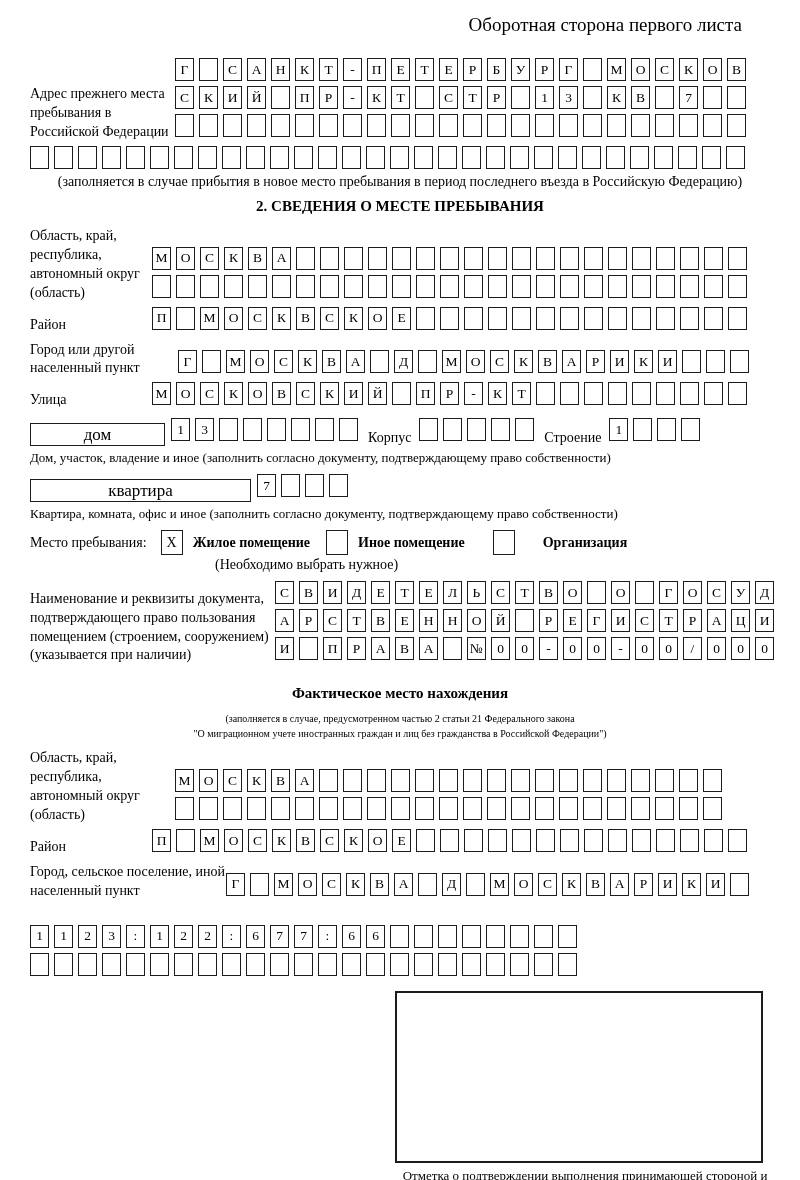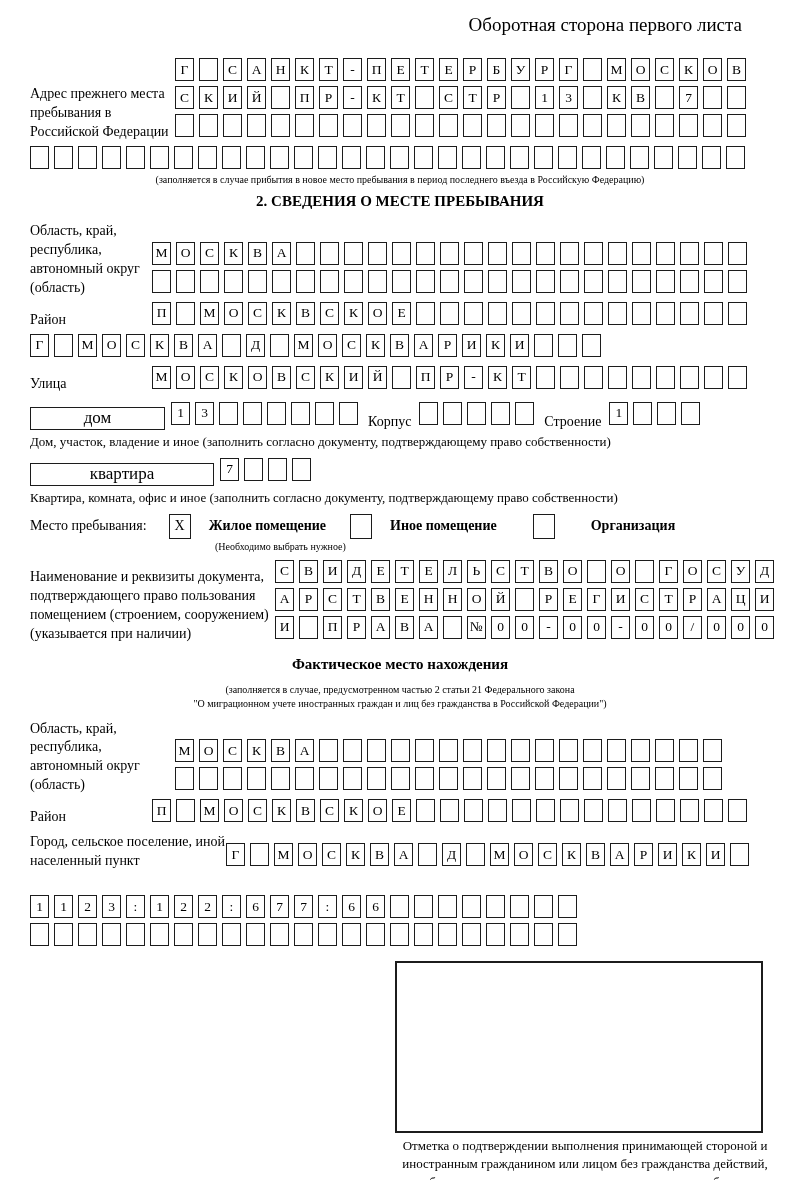--- a/index.html
+++ b/index.html
@@ -19,31 +19,31 @@
   .w245 { width:245px; } .w200 { width:200px; } .w148 { width:148px; }
 
   .cellrow { display:flex; gap:5px; margin-bottom:5px; }
   .cellcol { display:flex; flex-direction:column; }
   .cell {
     width:19px; height:23px; flex-shrink:0;
     border:1.6px solid #1c1c1c;
     display:flex; align-items:center; justify-content:center;
     font-size:13.5px; line-height:1;
   }
-  .smallnote { font-size:10px; text-align:center; margin:2px 0 6px 0; }
+  .smallnote { font-size:14px; text-align:center; margin:2px 0 6px 0; }
   .sec-title { font-weight:bold; text-align:center; font-size:15px; margin:8px 0 10px 0; }
 
   .labelbox {
     border:1.6px solid #1c1c1c; height:23px; flex-shrink:0;
     display:flex; align-items:center; justify-content:center; font-size:17px;
   }
   .inline-lbl { padding:2px 8px 0 10px; flex-shrink:0; }
   .caption { font-size:13px; margin:3px 0 8px 0; }
 
-  .chkrow { display:flex; align-items:center; margin-top:0;gap:8px; }
+  .chkrow { display:flex; align-items:center; margin-top:0; }
   .checkbox {
     width:22px; height:25px; border:1.6px solid #1c1c1c; flex-shrink:0;
     display:flex; align-items:center; justify-content:center; font-size:14px;
   }
   .chk-lbl { padding:0 10px;font-weight:bold; }
 
   .center-note { text-align:center; font-size:10px; line-height:1.45; }
   .stamp-box {
     border:2px solid #1c1c1c;
     width:368px; height:172px;
@@ -263,20 +263,21 @@
       <div class="cell"></div>
       <div class="cell"></div>
       <div class="cell"></div>
       <div class="cell"></div>
       <div class="cell"></div>
       <div class="cell"></div>
     </div>
 </div>
 
 <div class="frow">
+  <div class="flabel w148">Город или другой населенный пункт</div>
   <div class="cellrow">
       <div class="cell">Г</div>
       <div class="cell"></div>
       <div class="cell">М</div>
       <div class="cell">О</div>
       <div class="cell">С</div>
       <div class="cell">К</div>
       <div class="cell">В</div>
       <div class="cell">А</div>
       <div class="cell"></div>
@@ -353,21 +354,21 @@
   <div class="cellrow">
       <div class="cell">1</div>
       <div class="cell"></div>
       <div class="cell"></div>
       <div class="cell"></div>
     </div>
 </div>
 <div class="caption">Дом, участок, владение и иное (заполнить согласно документу, подтверждающему право собственности)</div>
 
 <div class="frow">
-  <div class="labelbox" style="width:184px; margin-right:6px;">квартира</div>
+  <div class="labelbox" style="width:221px; margin-right:6px;">квартира</div>
   <div class="cellrow">
       <div class="cell">7</div>
       <div class="cell"></div>
       <div class="cell"></div>
       <div class="cell"></div>
     </div>
 </div>
 <div class="caption">Квартира, комната, офис и иное (заполнить согласно документу, подтверждающему право собственности)</div>
 
 <div class="chkrow">
@@ -449,21 +450,21 @@
         <div class="cell">0</div>
         <div class="cell">0</div>
         <div class="cell">/</div>
         <div class="cell">0</div>
         <div class="cell">0</div>
         <div class="cell">0</div>
       </div>
   </div>
 </div>
 
-<div class="sec-title" style="margin-top:12px;text-align:center;">Фактическое место нахождения</div>
+<div class="sec-title" style="margin-top:20px;text-align:center;">Фактическое место нахождения</div>
 <div class="center-note">(заполняется в случае, предусмотренном частью 2 статьи 21 Федерального закона</div>
 <div class="center-note mb6">"О миграционном учете иностранных граждан и лиц без гражданства в Российской Федерации")</div>
 
 <div class="frow">
   <div class="flabel w145">Область, край, республика, автономный округ (область)</div>
   <div class="cellcol">
     <div class="cellrow">
         <div class="cell">М</div>
         <div class="cell">О</div>
         <div class="cell">С</div>

